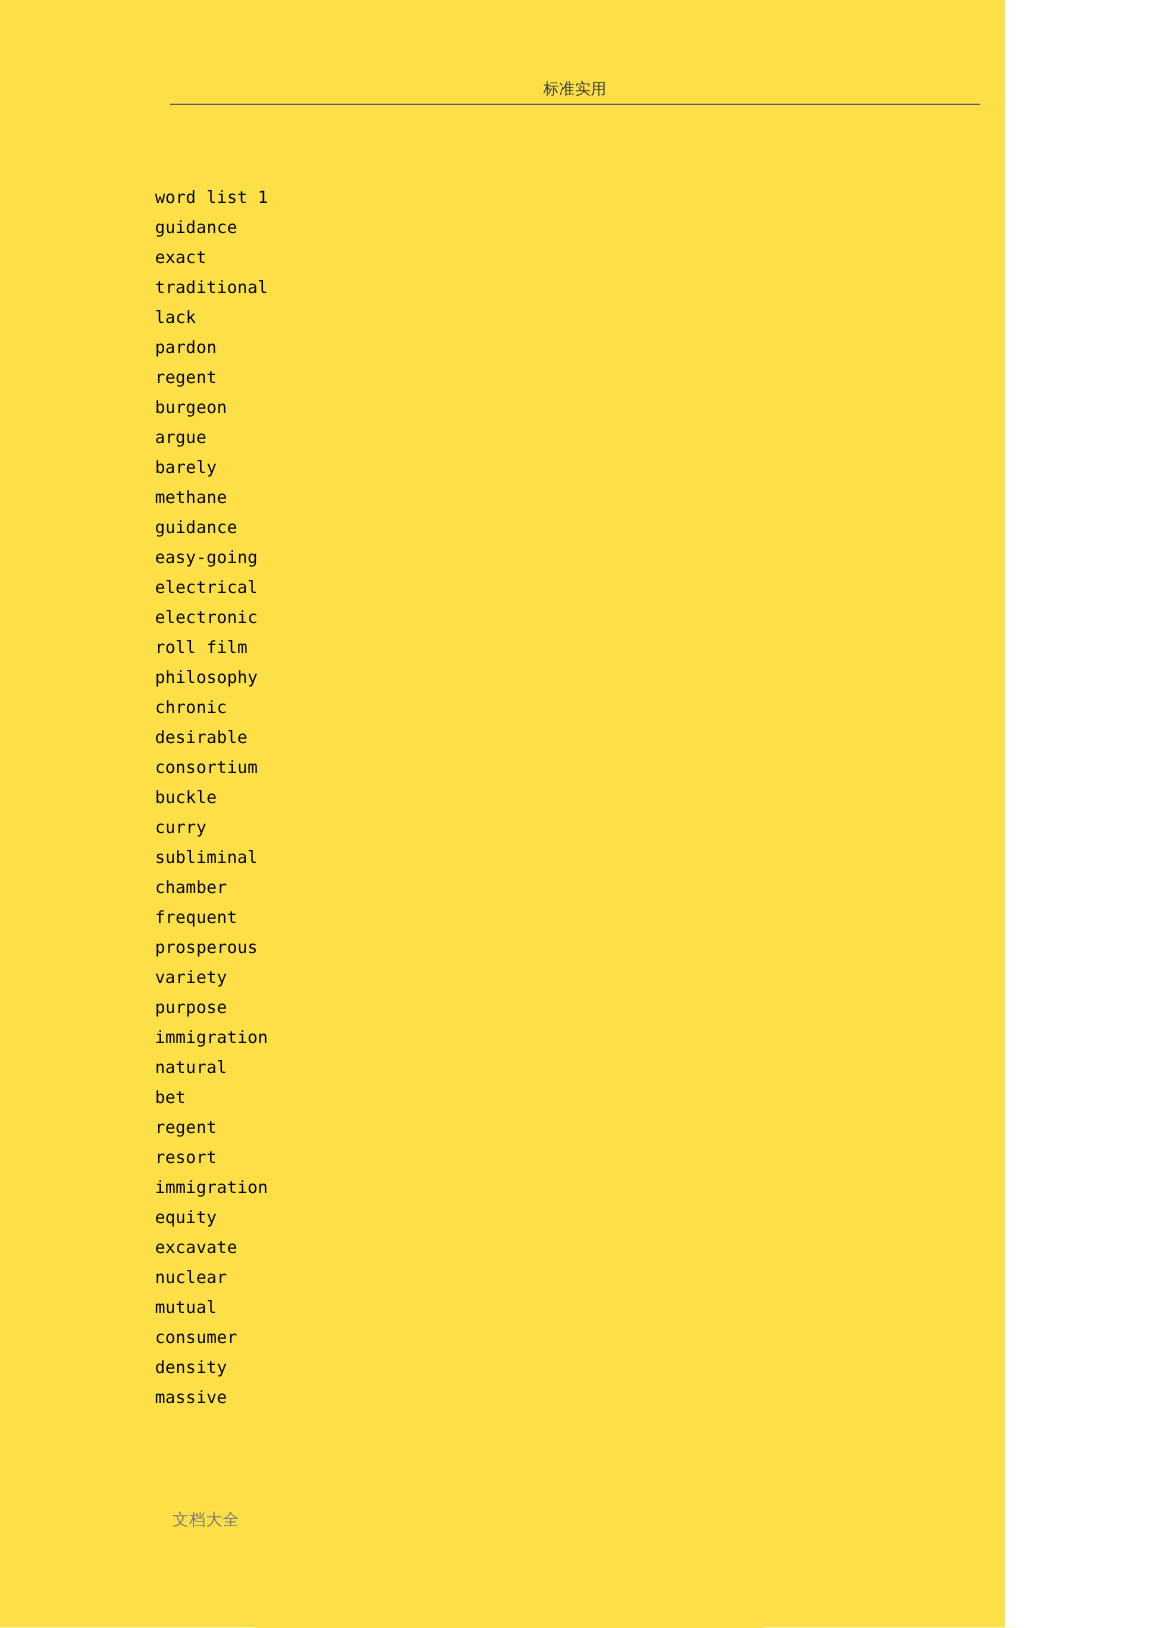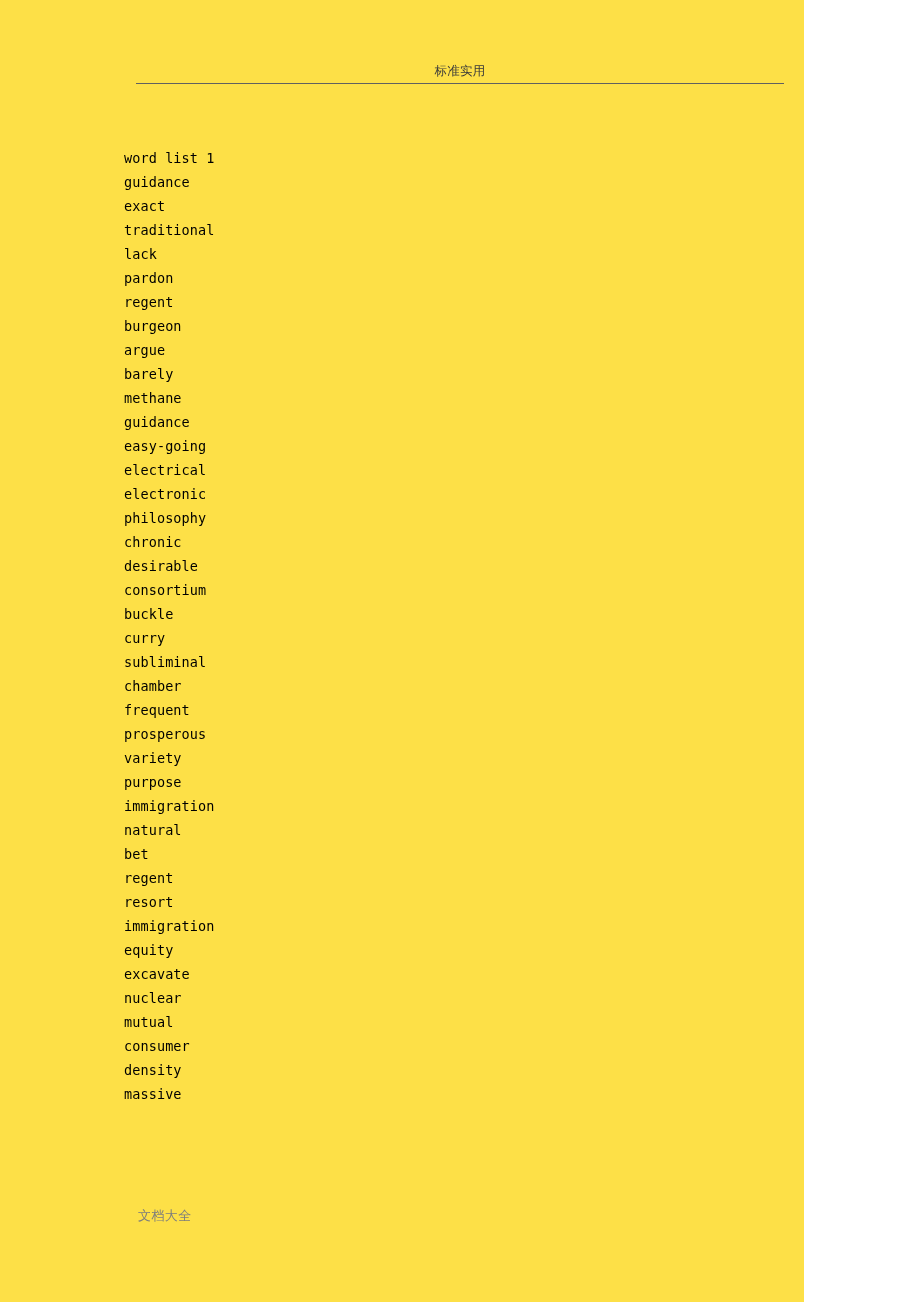--- a/index.html
+++ b/index.html
@@ -109,20 +109,21 @@
       <div class="word-line">pardon</div>
       <div class="word-line">regent</div>
       <div class="word-line">burgeon</div>
       <div class="word-line">argue</div>
       <div class="word-line">barely</div>
       <div class="word-line">methane</div>
       <div class="word-line">guidance</div>
       <div class="word-line">easy-going</div>
       <div class="word-line">electrical</div>
       <div class="word-line">electronic</div>
+      <div class="word-line">roll film</div>
       <div class="word-line">philosophy</div>
       <div class="word-line">chronic</div>
       <div class="word-line">desirable</div>
       <div class="word-line">consortium</div>
       <div class="word-line">buckle</div>
       <div class="word-line">curry</div>
       <div class="word-line">subliminal</div>
       <div class="word-line">chamber</div>
       <div class="word-line">frequent</div>
       <div class="word-line">prosperous</div>

